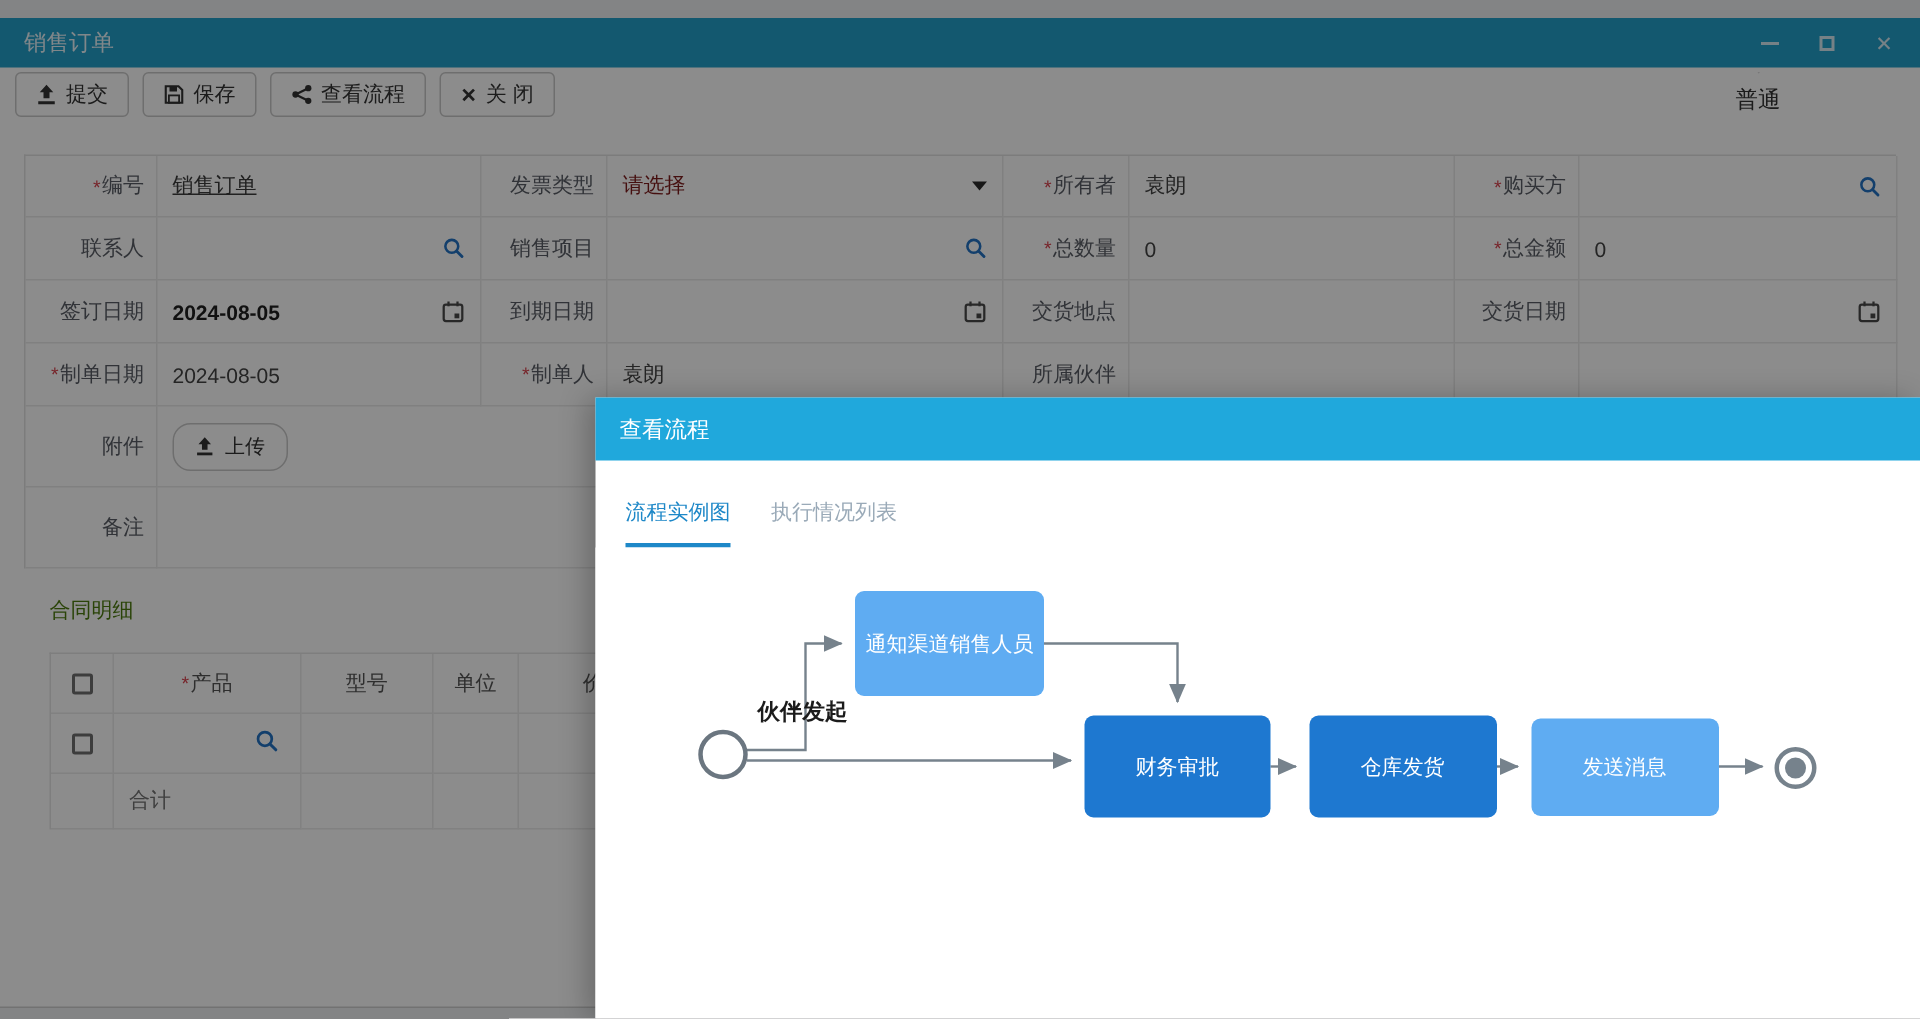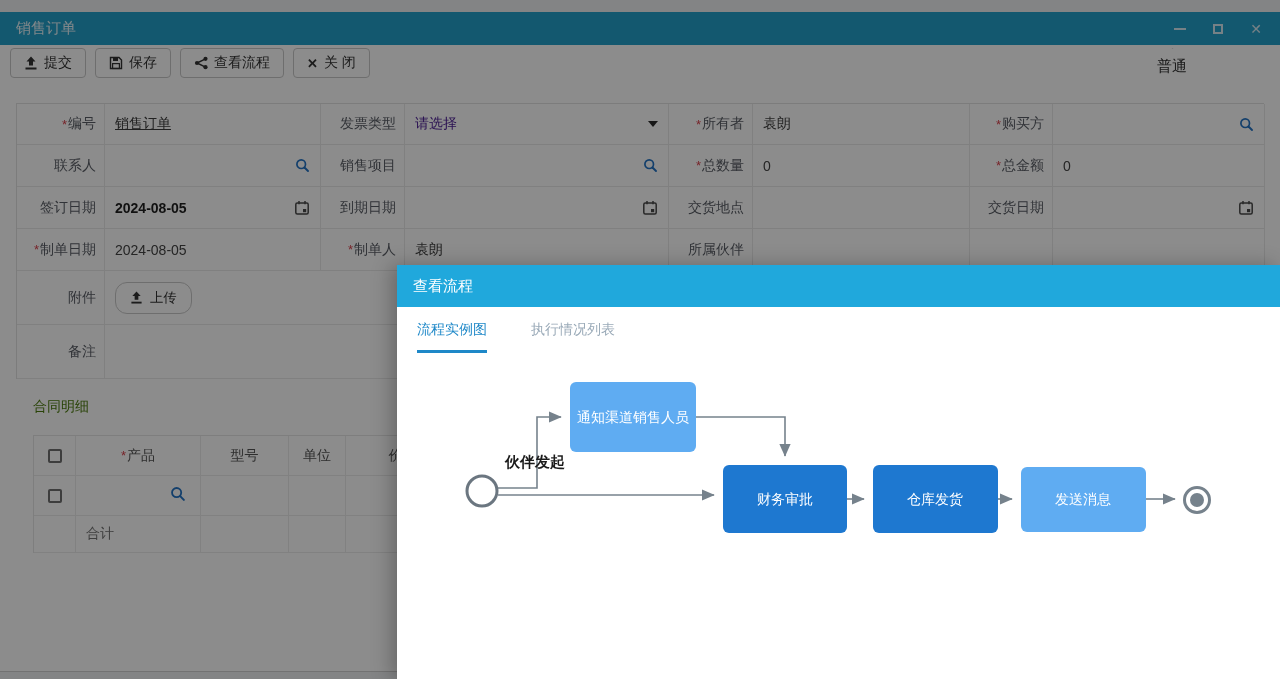--- a/index.html
+++ b/index.html
@@ -33,21 +33,21 @@
   .fgrid { position:absolute; left:16px; top:103px; width:1248px;
            display:grid; grid-template-columns:88px 216px 84px 264px 84px 217px 83px 212px;
            grid-template-rows:41px 42px 42px 42px 54px 54px;
            border-top:1px solid #e2e2e2; border-left:1px solid #e2e2e2; background:#fff; }
   .cell { border-right:1px solid #e9e9e9; border-bottom:1px solid #e9e9e9;
           display:flex; align-items:center; font-size:14px; position:relative; }
   .lc { justify-content:flex-end; padding-right:8px; color:#5a5e66; white-space:nowrap; }
   .vc { padding:0 10px; color:#444; }
   .req { color:#d9434e; margin-right:1px; font-size:13px; }
   .ulink { text-decoration:underline; color:#3c3c3c; }
-  .muted { color:#4c1d95; }
+  .muted { color:#7f1d1d; }
   .boldval { font-weight:bold; color:#1f1f1f; }
   .iconend { margin-left:auto; display:inline-flex; }
   .caret { margin-left:auto; width:0; height:0; border-left:5px solid transparent;
            border-right:5px solid transparent; border-top:6px solid #2b2b2b; }
   .span7 { grid-column:2 / 9; }
   .upload-btn { display:inline-flex; align-items:center; gap:7px; height:32px; padding:0 14px;
                 border:1px solid #c9c9c9; border-radius:12px; background:#fff; color:#333; cursor:pointer; }
 
   .section-title { position:absolute; left:33px; top:398px; color:#4d7c0f; font-size:14px; }
 
@@ -63,21 +63,21 @@
   .cbx { width:14px; height:14px; border:2px solid #6f6f6f; border-radius:2px; background:#fff; cursor:pointer; }
 
   
   .dim { position:absolute; inset:0; background:rgba(0,0,0,0.45); z-index:5; }
 
   
   .modal { position:absolute; left:397px; top:265px; width:883px; height:414px; z-index:10;
            background:#fff; box-shadow:-6px 0 18px rgba(0,0,0,0.25); }
   .modal-header { height:42px; background:#20A8DC; color:#fff; font-size:15px;
                   display:flex; align-items:center; padding:0 16px; }
-  .tabbar { height:46px; display:flex; align-items:stretch; padding-left:20px; gap:44px; }
+  .tabbar { height:46px; display:flex; align-items:stretch; padding-left:20px; gap:27px;margin-top:12px; }
   .tab { display:flex; align-items:center; font-size:14px; color:#9aaab8; cursor:pointer;
          border-bottom:3px solid transparent; padding-top:2px; }
   .tab.active { color:#1E88C8; border-bottom-color:#1E88C8; }
   .modal-body { position:relative; width:883px; height:326px; background:#fff; }
   .nlabel { fill:#ffffff; font-size:14px; font-family:"Liberation Sans", sans-serif; }
   .elabel { fill:#1b1b1b; font-size:15px; font-weight:600; font-family:"Liberation Sans", sans-serif; }
 </style>
 </head>
 <body>
 

